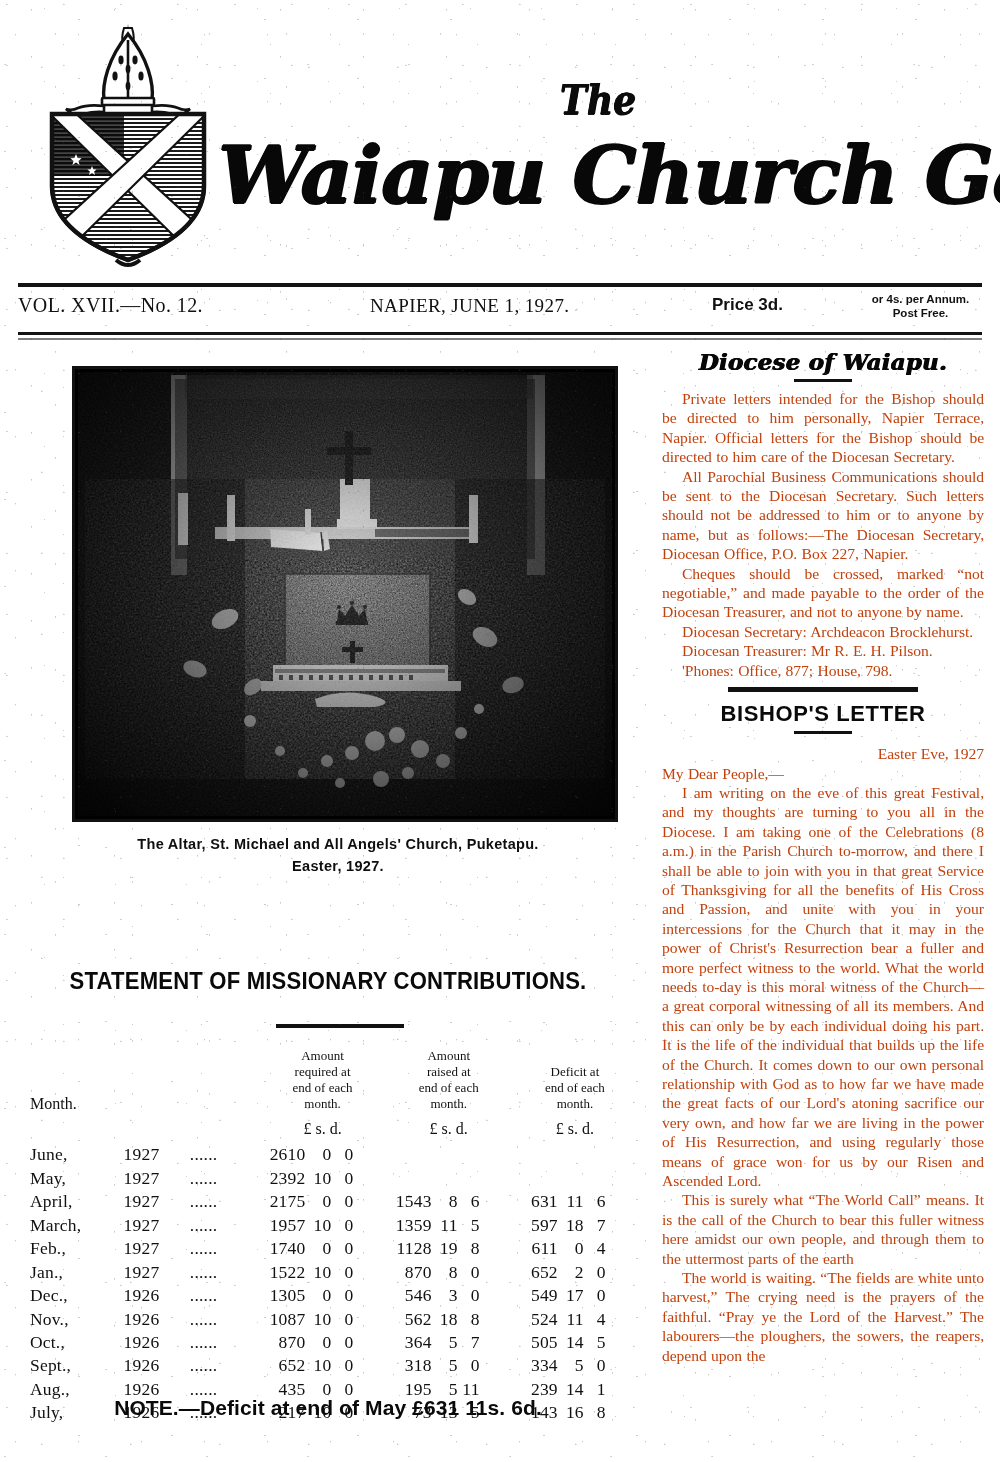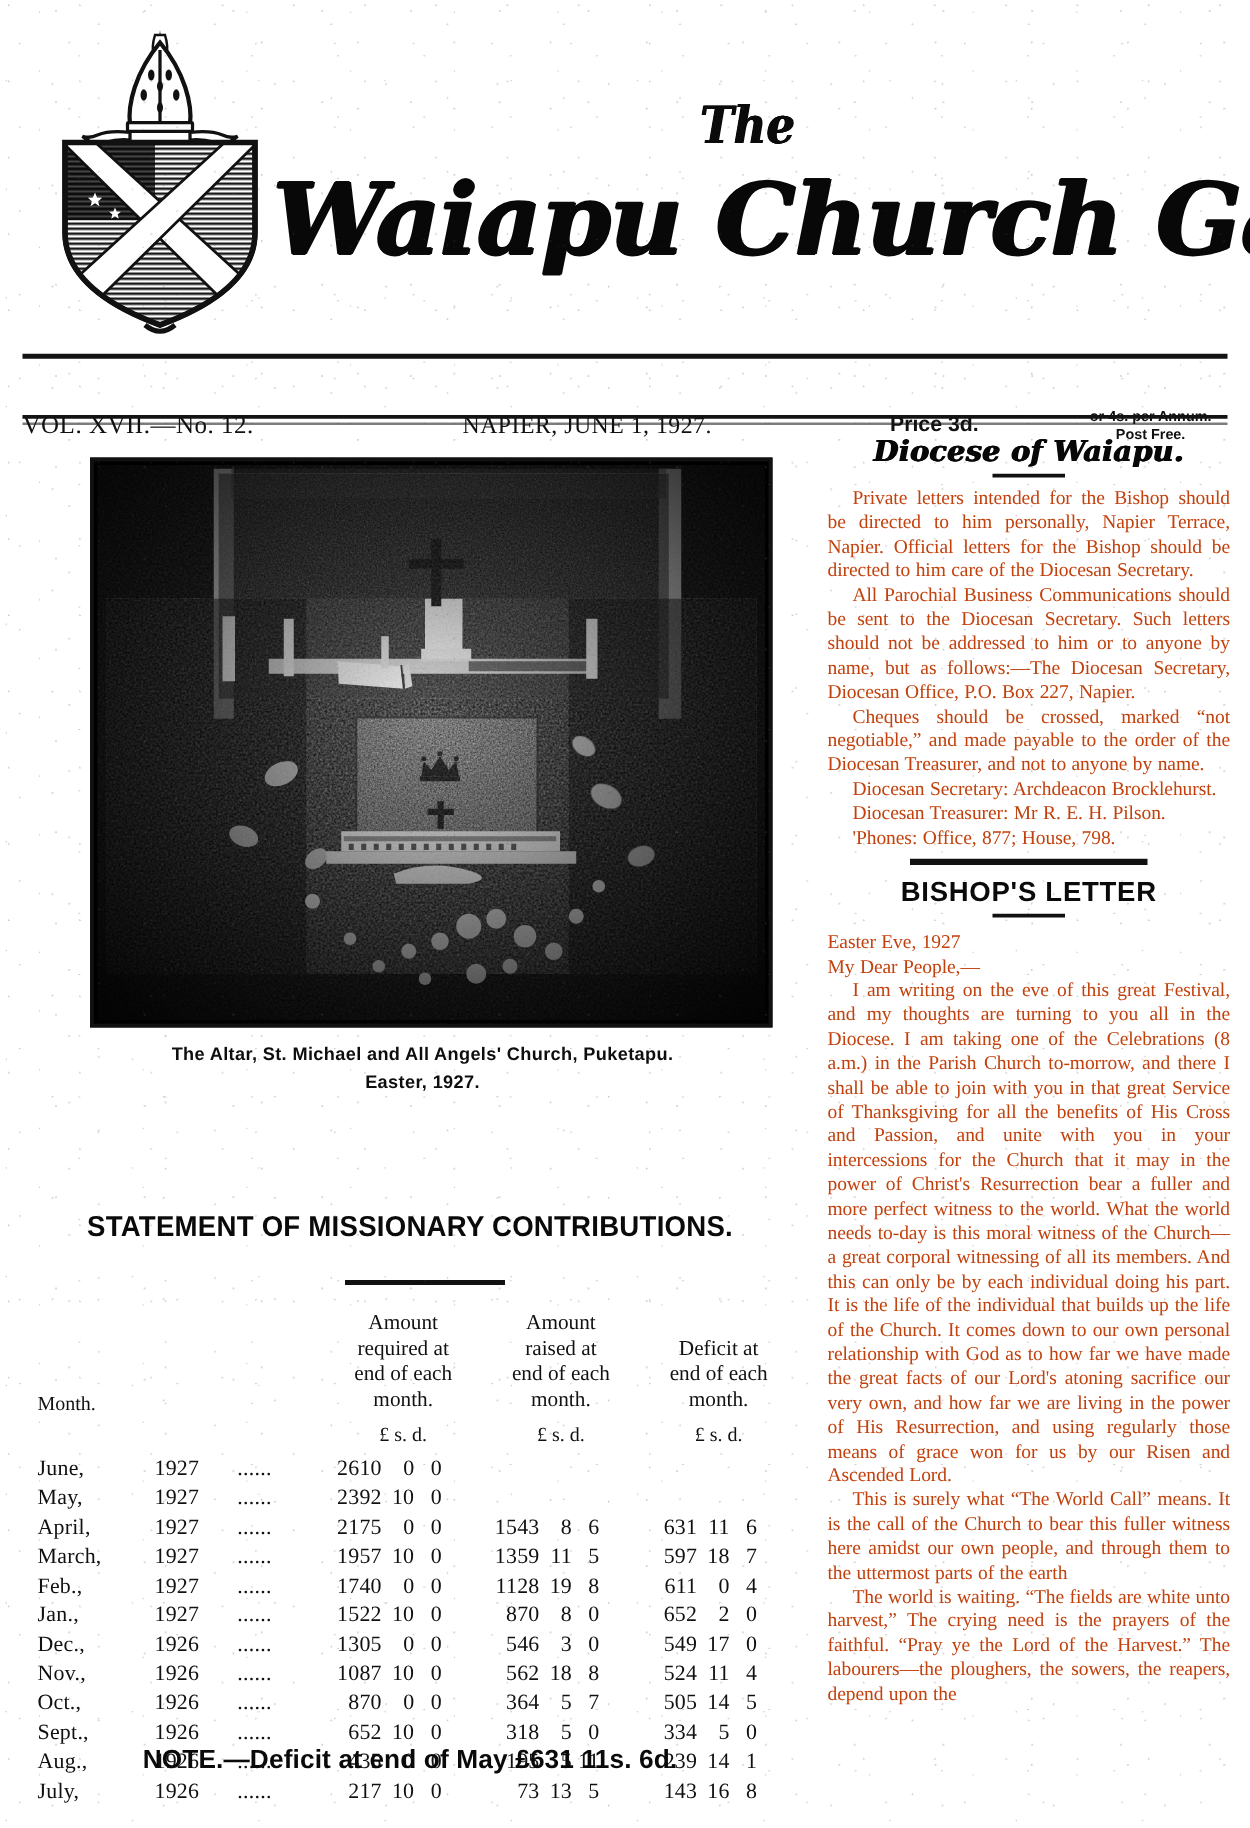--- a/index.html
+++ b/index.html
@@ -88,21 +88,21 @@
     width: 964px;
     background: #131313;
   }
   .rule.r1 { top: 283px; height: 4px; }
   .rule.r2 { top: 332px; height: 3px; }
   .rule.r3 { top: 338px; height: 2px; opacity: .55;}
 
   
   .volbar {
     position: absolute;
-    left: 0; top: 292px; width: 1000px; height: 38px; margin-top: 35px;
+    left: 0; top: 292px; width: 1000px; height: 38px;
   }
   .vol-text {
     position: absolute; left: 18px; top: 2px;
     font-size: 20px; letter-spacing: .4px;
   }
   .place-date {
     position: absolute; left: 370px; top: 3px;
     font-size: 19px; letter-spacing: .4px;
   }
   .price {
@@ -180,21 +180,21 @@
     border-collapse: collapse;
     font-size: 17px;
   }
   table.stmt th, table.stmt td {
     padding: 0;
     font-weight: normal;
     vertical-align: bottom;
   }
   table.stmt th.hd {
     text-align: center;
-    font-size: 17px;
+    font-size: 13px;
     line-height: 1.22;
     padding-bottom: 2px;
   }
   table.stmt th.hd-month {
     text-align: left;
     font-size: 16px;
     padding-left: 10px;
     vertical-align: bottom;
   }
   table.stmt .unit-row td {
@@ -262,21 +262,21 @@
     font-size: 15.6px;
     line-height: 1.245;
     text-align: justify;
     text-indent: 20px;
     letter-spacing: -.05px;
     word-spacing: .5px;
     color: #c2410c;
   }
   .col-right p.noindent { text-indent: 0; }
   .col-right .dateline {
-    text-align: left;
+    text-align: right;
     text-indent: 0;
     font-size: 15.6px;
     margin-top: 10px;
   }
   .sec-rule {
     width: 190px; height: 5px; background: #111;
     margin: 7px auto 9px auto;
   }
 </style>
 </head>

